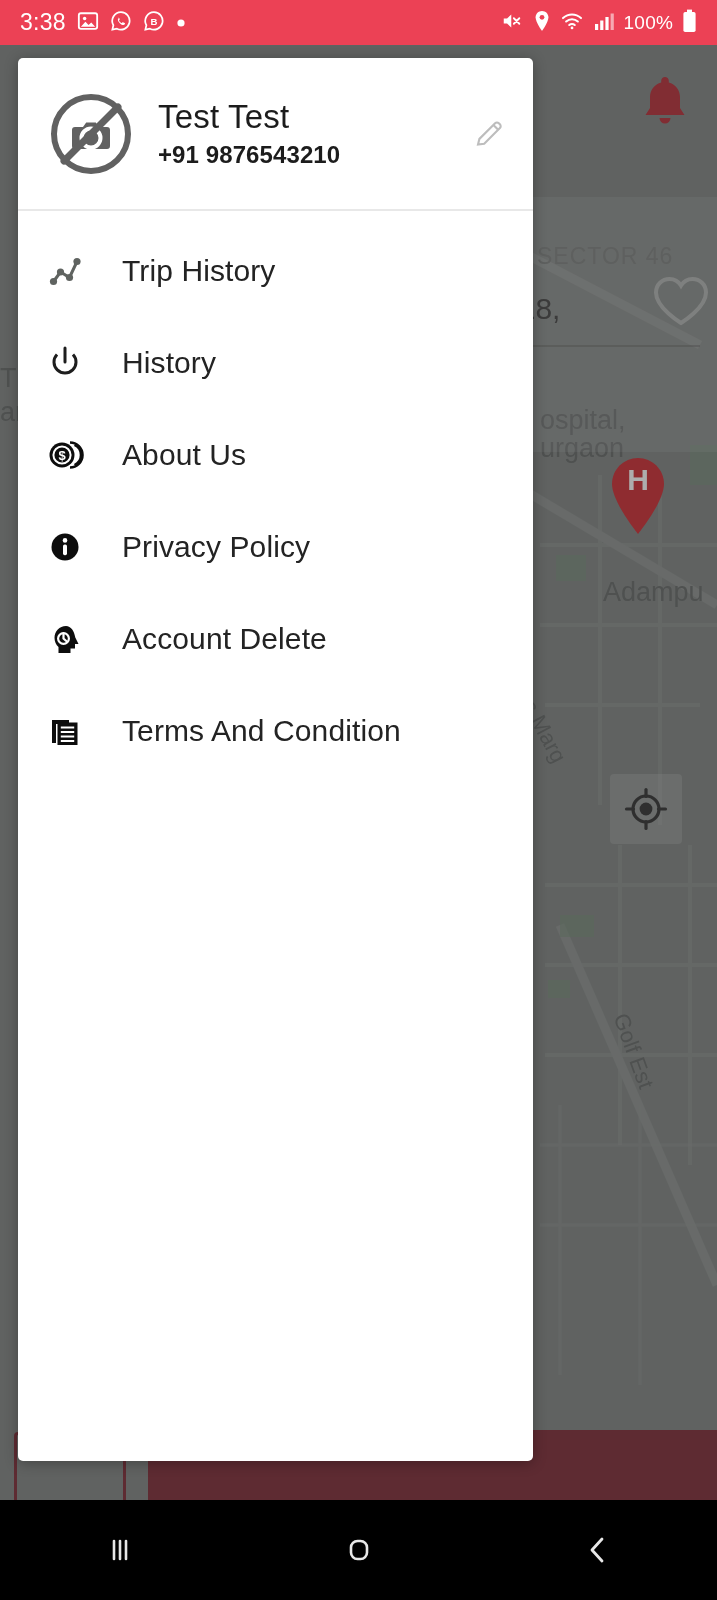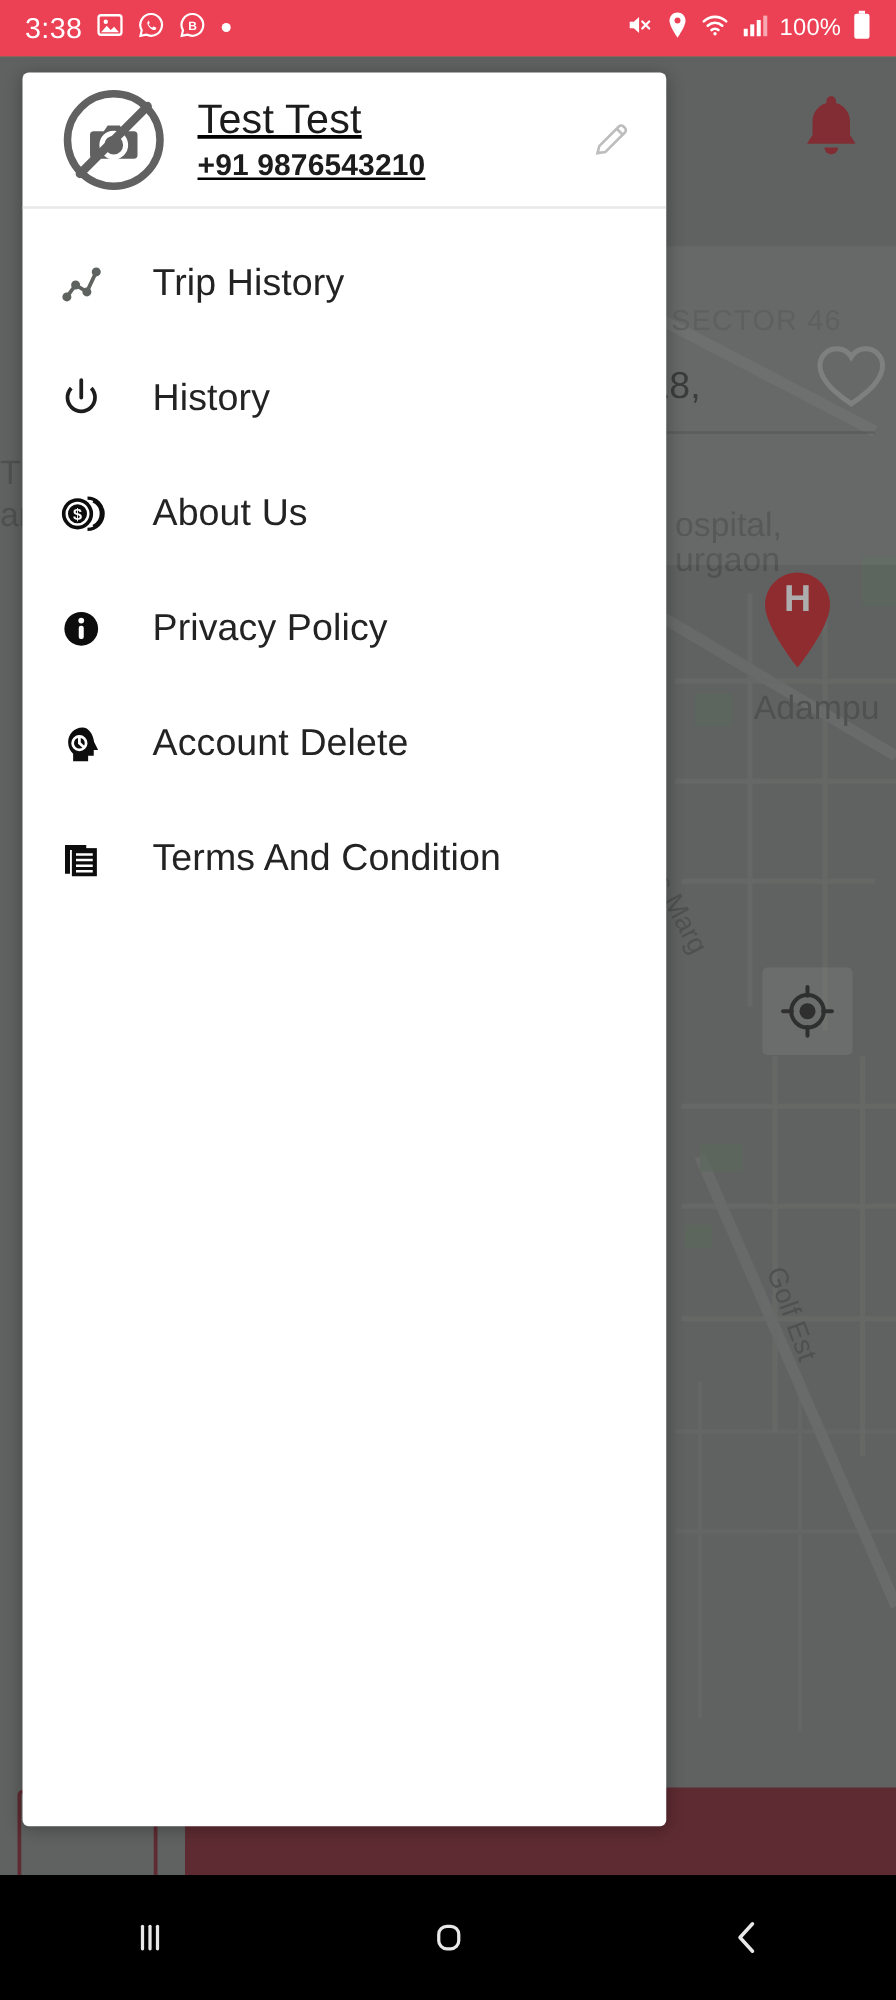--- a/index.html
+++ b/index.html
@@ -5,21 +5,21 @@
   * { margin:0; padding:0; box-sizing:border-box; }
   html, body {
     width:717px; height:1600px;
     font-family:"Liberation Sans", sans-serif;
     background:#000;
     overflow:hidden;
   }
   #screen {
     position:relative;
     width:717px; height:1600px;
-    background:#eab308;
+    background:#f0abfc;
     overflow:hidden;
   }
 
   
   #statusbar {
     position:absolute; top:0; left:0;
     width:717px; height:45px;
     background:#ec4155;
     display:flex; align-items:center;
     padding:0 20px;
@@ -127,25 +127,24 @@
     position:absolute; left:18px; top:58px;
     width:515px; height:1403px;
     background:#fff;
     border-radius:5px;
     z-index:30;
     box-shadow:0 2px 14px rgba(0,0,0,.30);
     overflow:hidden;
   }
 
   #profile {
-    height:107px;
+    height:151px;
     display:flex; align-items:center;
     padding:0 22px 0 32px;
     position:relative;
-    text-decoration:underline;
   }
   #avatar { width:82px; height:82px; flex:none; }
   #profile-text { margin-left:26px; }
   #profile-name {
     font-size:33px; color:#1c1c1c;
     line-height:1.15; letter-spacing:.2px;
   }
   #profile-phone {
     font-size:24px; color:#1c1c1c;
     font-weight:bold; margin-top:6px; letter-spacing:.1px;
@@ -292,21 +291,21 @@
         <path d="M540 1100 L717 1100"></path>
         <path d="M540 1180 L717 1180"></path>
         <path d="M560 1060 L560 1330"></path>
         <path d="M640 1060 L640 1340"></path>
       </g>
     </svg>
 
     <div class="map-label small" style="left:537px; top:198px;">SECTOR 46</div>
     <div class="map-label" style="left:540px; top:360px;">ospital,</div>
     <div class="map-label" style="left:540px; top:388px;">urgaon</div>
-    <div class="map-label" style="left:603px; top:506px;">Adampu</div>
+    <div class="map-label" style="left:603px; top:532px;">Adampu</div>
     <div class="map-label rot" style="left:534px; top:640px;">as Marg</div>
     <div class="map-label rot" style="left:524px; top:820px;">Rd</div>
     <div class="map-label rot2" style="left:632px; top:965px;">Golf Est</div>
     <div class="map-label" style="left:0px; top:318px;">T</div>
     <div class="map-label" style="left:0px; top:352px;">ar</div>
 
     <div id="pin-hospital">
       <svg width="60" height="78" viewBox="0 0 60 78">
           <path d="M30 1C15.6 1 4 12.6 4 27c0 18 26 50 26 50s26-32 26-50C56 12.6 44.4 1 30 1z" fill="#cc2128"></path>
         </svg>

